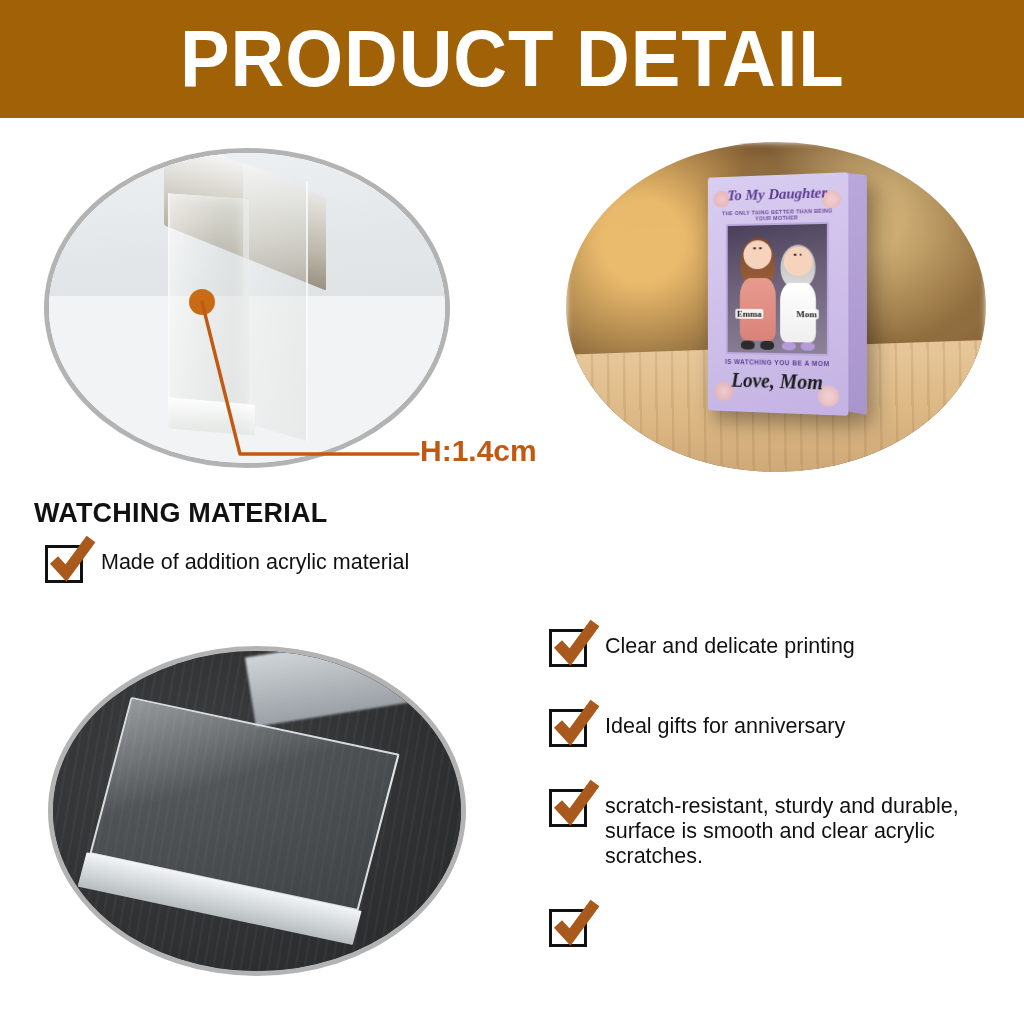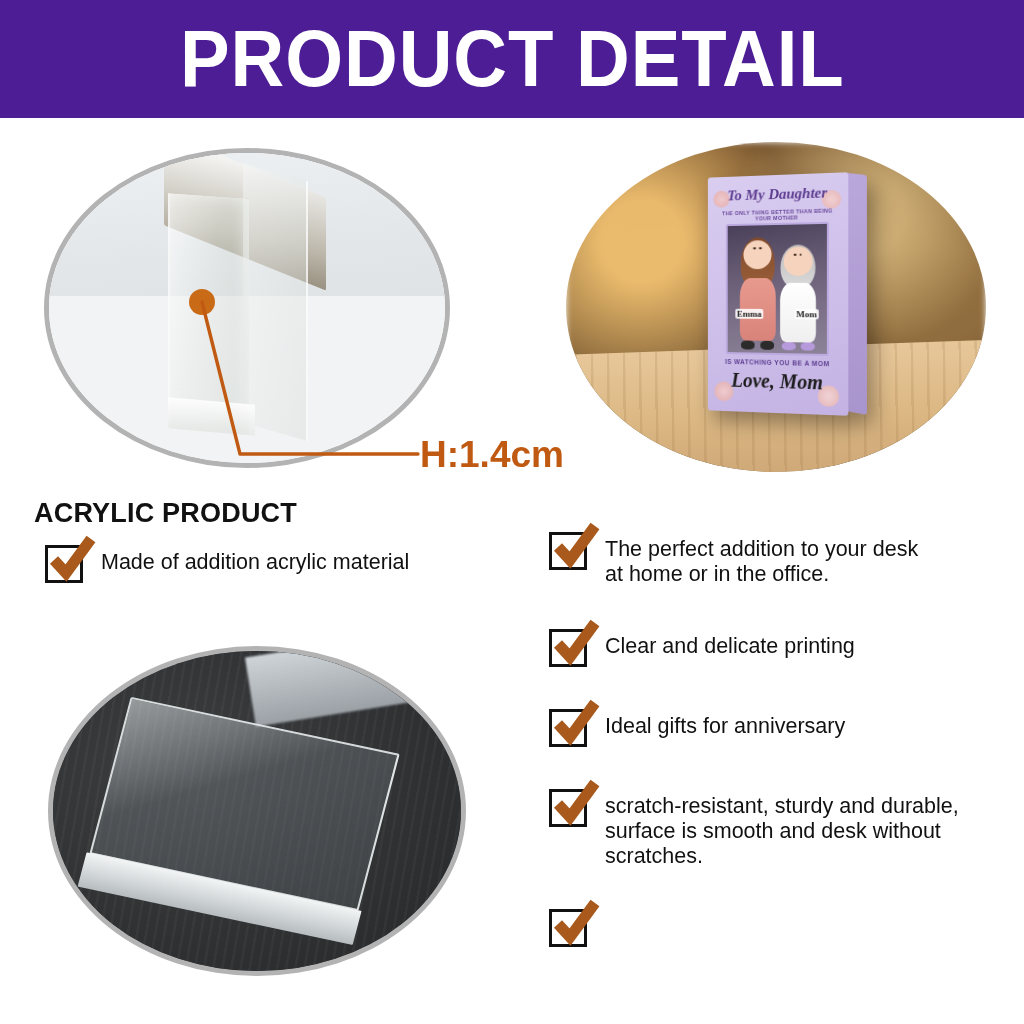--- a/index.html
+++ b/index.html
@@ -8,21 +8,21 @@
     background:#ffffff;
     font-family:"Liberation Sans", sans-serif;
     overflow:hidden;
     position:relative;
   }
   #page{position:relative;width:1024px;height:1024px;overflow:hidden;background:#fff;}
 
   
   .banner{
     position:absolute;left:0;top:0;width:1024px;height:118px;
-    background:#4c1d95;
+    background:#a16207;
     display:flex;align-items:center;justify-content:center;
   }
   .banner-title{
     color:#ffffff;
     font-family:"Liberation Sans", sans-serif;
     font-weight:bold;
     font-size:80px;
     line-height:80px;
     letter-spacing:1px;
     transform:scaleX(0.93);
@@ -237,21 +237,21 @@
   #bullet-gift-1{left:549px;top:629px;}
   #bullet-gift-2{left:549px;top:709px;}
   #bullet-gift-3{left:549px;top:789px;}
   #bullet-gift-4{left:549px;top:909px;}
 
   
   #callout-height{position:absolute;left:180px;top:286px;width:400px;height:190px;pointer-events:none;}
   .callout-label{
     position:absolute;left:420px;top:434px;
     font-family:"Liberation Sans", sans-serif;font-weight:bold;
-    color:#C05A12;font-size:37px;white-space:nowrap;
+    color:#C05A12;font-size:30px;white-space:nowrap;
   }
 </style>
 </head>
 <body>
 
 <div id="page">
 
   <div class="banner">
     <div class="banner-title">PRODUCT DETAIL</div>
   </div>
@@ -315,41 +315,32 @@
             <div class="nametag mom">Mom</div>
           </div>
 
           <div class="gb-foot1">IS WATCHING YOU BE A MOM</div>
           <div class="gb-foot2">Love, Mom</div>
         </div>
       </div>
     </div>
   </div>
 
-  <div class="section-heading" id="heading-acrylic">ACRYLIC PRODUCT</div>
+  <div class="section-heading" id="heading-acrylic">WATCHING MATERIAL</div>
 
   <div class="bullet" id="bullet-acrylic-0">
     <div class="checkbox">
       <svg viewBox="0 0 52 52">
         <path d="M9 26 L21 39 L46 5" fill="none" stroke="#A8591B" stroke-width="11" stroke-linecap="butt" stroke-linejoin="miter"></path>
       </svg>
     </div>
     <div class="bullet-text">Made of addition acrylic material</div>
   </div>
 
 
-  <div class="bullet" id="bullet-gift-0">
-    <div class="checkbox">
-      <svg viewBox="0 0 52 52">
-        <path d="M9 26 L21 39 L46 5" fill="none" stroke="#A8591B" stroke-width="11" stroke-linecap="butt" stroke-linejoin="miter"></path>
-      </svg>
-    </div>
-    <div class="bullet-text">The perfect addition to your desk
-at home or in the office.</div>
-  </div>
 
   <div class="bullet" id="bullet-gift-2">
     <div class="checkbox">
       <svg viewBox="0 0 52 52">
         <path d="M9 26 L21 39 L46 5" fill="none" stroke="#A8591B" stroke-width="11" stroke-linecap="butt" stroke-linejoin="miter"></path>
       </svg>
     </div>
     <div class="bullet-text">Ideal gifts for anniversary</div>
   </div>
 
@@ -362,21 +353,21 @@
     <div class="bullet-text">Clear and delicate printing</div>
   </div>
 
   <div class="bullet" id="bullet-gift-3">
     <div class="checkbox">
       <svg viewBox="0 0 52 52">
         <path d="M9 26 L21 39 L46 5" fill="none" stroke="#A8591B" stroke-width="11" stroke-linecap="butt" stroke-linejoin="miter"></path>
       </svg>
     </div>
     <div class="bullet-text">scratch-resistant, sturdy and durable,
-surface is smooth and desk without
+surface is smooth and clear acrylic
 scratches.</div>
   </div>
 
   <div class="bullet" id="bullet-gift-4">
     <div class="checkbox">
       <svg viewBox="0 0 52 52">
         <path d="M9 26 L21 39 L46 5" fill="none" stroke="#A8591B" stroke-width="11" stroke-linecap="butt" stroke-linejoin="miter"></path>
       </svg>
     </div>
   </div>

